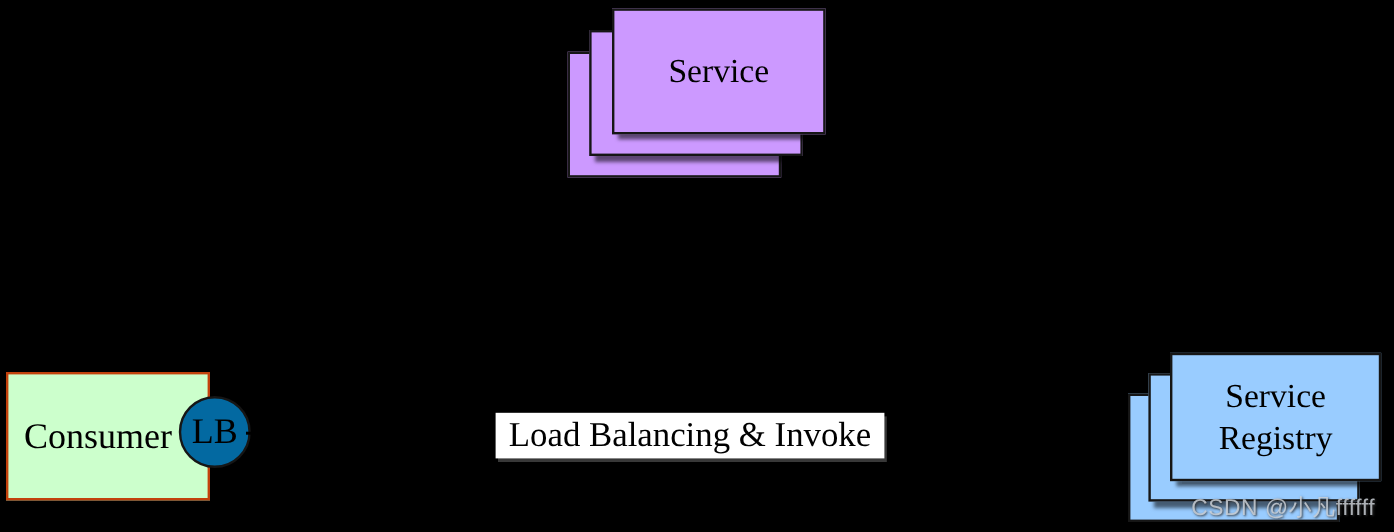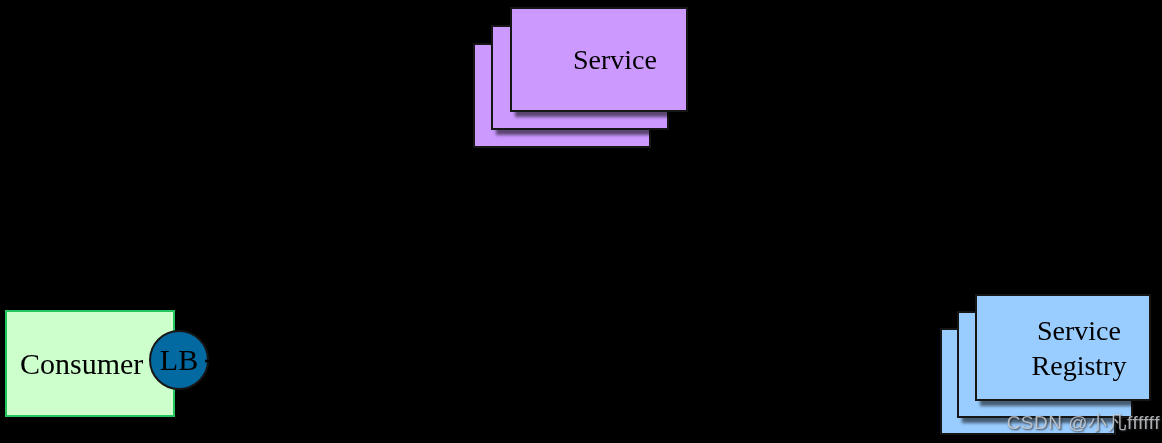--- a/index.html
+++ b/index.html
@@ -14,26 +14,26 @@
     position:absolute;box-sizing:border-box;
     border:2px solid #161616;
     box-shadow:5px 5px 3px rgba(0,0,0,0.55);
   }
   .purple{background:#cc99ff;}
   .blue{background:#99ccff;}
   .registry-size{width:178px;height:105px;}
   .provider-size{width:176px;height:107px;}
   .card-label{
     display:flex;flex-direction:column;justify-content:center;align-items:center;
-    width:100%;height:100%;font-size:28px;line-height:35px;padding-left:16px;
+    width:100%;height:100%;font-size:28px;line-height:35px;
   }
   
   .consumer{
     position:absolute;left:5px;top:310px;width:170px;height:107px;
-    box-sizing:border-box;background:#ccffcc;border:2px solid #22c55e;
+    box-sizing:border-box;background:#ccffcc;border:2px solid #c2410c;
     display:flex;align-items:center;z-index:1;
   }
   .consumer-label{font-size:30px;padding-left:13px;}
   
   .lb{
     position:absolute;left:149px;top:330px;width:60px;height:60px;
     box-sizing:border-box;border-radius:50%;
     background:#0369a1;border:2px solid #161616;
     display:flex;align-items:center;justify-content:center;
     font-size:30px;z-index:2;
@@ -43,21 +43,21 @@
   
   .invoke{
     position:absolute;left:413px;top:344px;width:324px;height:38px;
     background:#ffffff;z-index:4;
     display:flex;align-items:center;justify-content:center;
     font-size:29px;white-space:nowrap;
     box-shadow:2px 3px 0 rgba(125,125,125,0.45);
   }
   
   .watermark{
-    position:absolute;right:2px;top:410px;z-index:6;
+    position:absolute;right:16px;top:410px;z-index:6;
     font-family:"Liberation Sans","DejaVu Sans",sans-serif;
     font-size:19px;letter-spacing:.5px;
     color:rgba(206,211,217,0.82);
     text-shadow:1px 1px 2px rgba(45,45,45,0.9);
   }
 </style>
 </head>
 <body>
 
 <div class="canvas">
@@ -79,20 +79,23 @@
   <div class="lb">
     <span>LB</span>
   </div>
 
   <svg class="edges" width="1162" height="443" viewBox="0 0 1162 443">
     <polygon points="202,337 213,318 224,330" fill="#000000"></polygon>
     <line x1="219" y1="322" x2="236" y2="306" stroke="#000000" stroke-width="2"></line>
     <line x1="205" y1="361" x2="222" y2="361" stroke="#000000" stroke-width="2.5"></line>
   </svg>
 
+  <div class="invoke">
+    <span>Load Balancing &amp; Invoke</span>
+  </div>
 
   <div>
     <div class="card blue provider-size" style="left:940px;top:328px;"></div>
     <div class="card blue provider-size" style="left:957px;top:311px;"></div>
     <div class="card blue provider-size" style="left:975px;top:294px;">
       <div class="card-label">
         <span>Service</span>
         <span>Registry</span>
       </div>
     </div>

